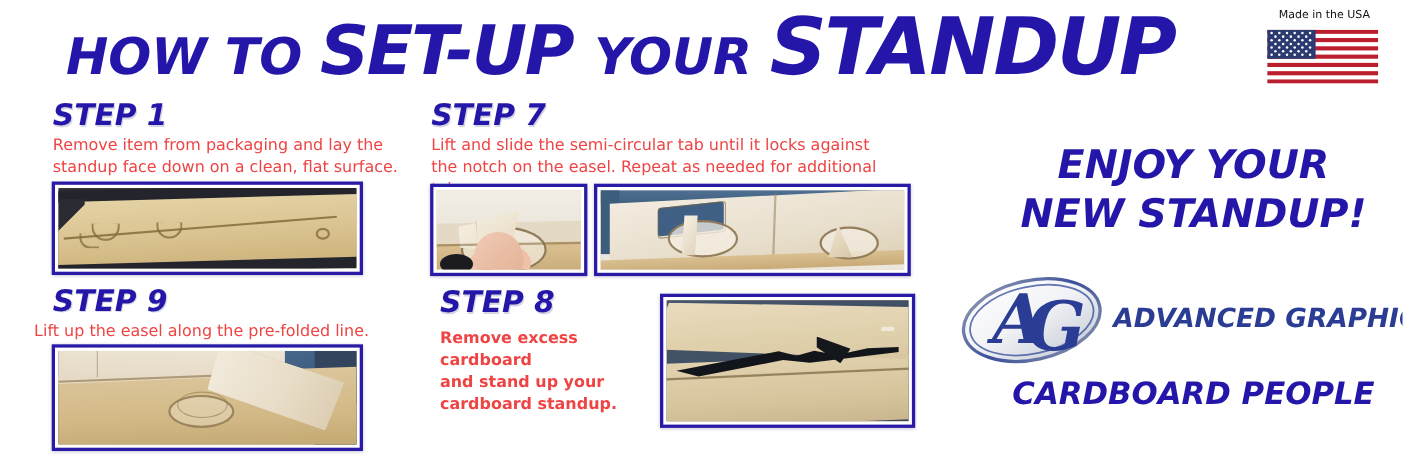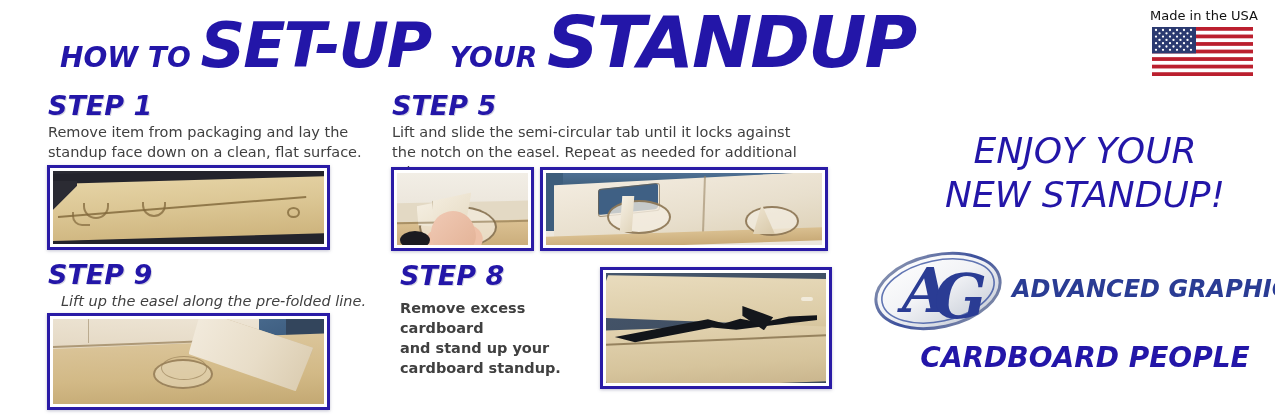--- a/index.html
+++ b/index.html
@@ -14,37 +14,37 @@
   
   .headline{
     position:absolute;left:60px;top:6px;
     white-space:nowrap;
     color:#2316a8;
     font-family:"DejaVu Sans", sans-serif;
     font-weight:700;font-style:italic;
     letter-spacing:-1px;
     line-height:1;
   }
-  .hl-sm{font-size:28px;letter-spacing:0px;}
+  .hl-sm{font-size:46px;letter-spacing:0px;}
   .hl-lg{font-size:62px;letter-spacing:-2px;}
   .hl-xl{font-size:72px;letter-spacing:-2px;}
 
   
   .step-title{
     position:absolute;
     color:#2316a8;
     font-family:"DejaVu Sans", sans-serif;
     font-weight:700;font-style:italic;
     font-size:27px;letter-spacing:0px;line-height:1;
     white-space:nowrap;
     text-shadow:1px 1px 0 rgba(120,120,160,.30);
   }
   .step-body{
     position:absolute;
-    color:#404040;
+    color:#ef4444;
     font-family:"DejaVu Sans", sans-serif;
     font-size:14.5px;line-height:1.38;
     white-space:pre-line;
   }
 
   
   .frame{
     position:absolute;
     background:#ffffff;
     border:3px solid #2a1ba6;
@@ -171,21 +171,21 @@
     clip-path:polygon(0% 0%, 100% 46%, 70% 100%, 0% 40%);
   }
   .p4-edge{left:-2%;top:60%;width:104%;height:2px;background:rgba(120,98,62,.7);transform:rotate(-2.5deg);}
   .p4-glint{right:6%;top:22%;width:12px;height:4px;background:rgba(255,255,255,.55);border-radius:2px;}
 
   
   .enjoy{
     position:absolute;text-align:center;width:380px;left:895px;
     color:#2316a8;
     font-family:"DejaVu Sans", sans-serif;
-    font-weight:400;font-style:italic;
+    font-weight:700;font-style:italic;
     font-size:36px;letter-spacing:0px;line-height:1.16;
     white-space:nowrap;
   }
   .brand{
     position:absolute;left:1012px;top:275px;
     color:#2a3c94;
     font-family:"DejaVu Sans", sans-serif;
     font-weight:700;font-style:italic;
     font-size:24px;letter-spacing:0px;white-space:nowrap;
   }
@@ -195,23 +195,23 @@
     font-family:"DejaVu Sans", sans-serif;
     font-weight:700;font-style:italic;
     font-size:28px;letter-spacing:0px;white-space:nowrap;
   }
   
   .logo{position:absolute;left:872px;top:246px;width:132px;height:90px;}
   .logo svg{display:block;}
 
   
   .usa-text{
-    position:absolute;left:1150px;top:8px;width:108px;
-    font-family:"DejaVu Sans", sans-serif;
-    font-size:13px;color:#111;white-space:nowrap;
+    position:absolute;left:1150px;top:8px;width:108px;text-align:center;
+    font-family:"DejaVu Sans", sans-serif;
+    font-size:10px;color:#111;white-space:nowrap;
   }
   .flag{position:absolute;left:1152px;top:27px;width:101px;height:49px;}
 </style>
 </head>
 <body>
 
 <div class="stage">
 
   <div class="headline">
     <span class="hl-sm">HOW TO </span><span class="hl-lg">SET-UP </span><span class="hl-sm">YOUR </span><span class="hl-xl">STANDUP</span>
@@ -289,38 +289,38 @@
       <div class="pf p1-edge"></div>
       <div class="pf p1-line"></div>
       <div class="pf p1-tab1"></div>
       <div class="pf p1-tab2"></div>
       <div class="pf p1-hook"></div>
       <div class="pf p1-nib"></div>
     </div>
   </div>
 
   <div class="step-title" style="left:48px;top:261px;">STEP 9</div>
-  <div class="step-body" style="left:61px;top:291px;width:320px;font-style:italic;">Lift up the easel along the pre-folded line.</div>
+  <div class="step-body" style="left:31px;top:291px;width:320px;">Lift up the easel along the pre-folded line.</div>
   <div class="frame" style="left:47px;top:313px;width:283px;height:97px;">
     <div class="photo">
       <div class="pf p2-bg"></div>
       <div class="pf p2-blue"></div>
       <div class="pf p2-blue2"></div>
       <div class="pf p2-floor"></div>
       <div class="pf p2-panel"></div>
       <div class="pf p2-fold"></div>
       <div class="pf p2-easel-edge"></div>
       <div class="pf p2-easel"></div>
       <div class="pf p2-disc"></div>
       <div class="pf p2-disc2"></div>
       <div class="pf p2-vline"></div>
     </div>
   </div>
 
-  <div class="step-title" style="left:392px;top:92px;">STEP 5</div>
+  <div class="step-title" style="left:392px;top:92px;">STEP 7</div>
   <div class="step-body" style="left:392px;top:122px;width:440px;">Lift and slide the semi-circular tab until it locks against
 the notch on the easel.  Repeat as needed for additional tabs.</div>
 
   <div class="frame" style="left:391px;top:167px;width:143px;height:84px;">
     <div class="photo">
       <div class="pf p3a-bg"></div>
       <div class="pf p3a-wall"></div>
       <div class="pf p3a-floor"></div>
       <div class="pf p3a-board"></div>
       <div class="pf p3a-oval"></div>

